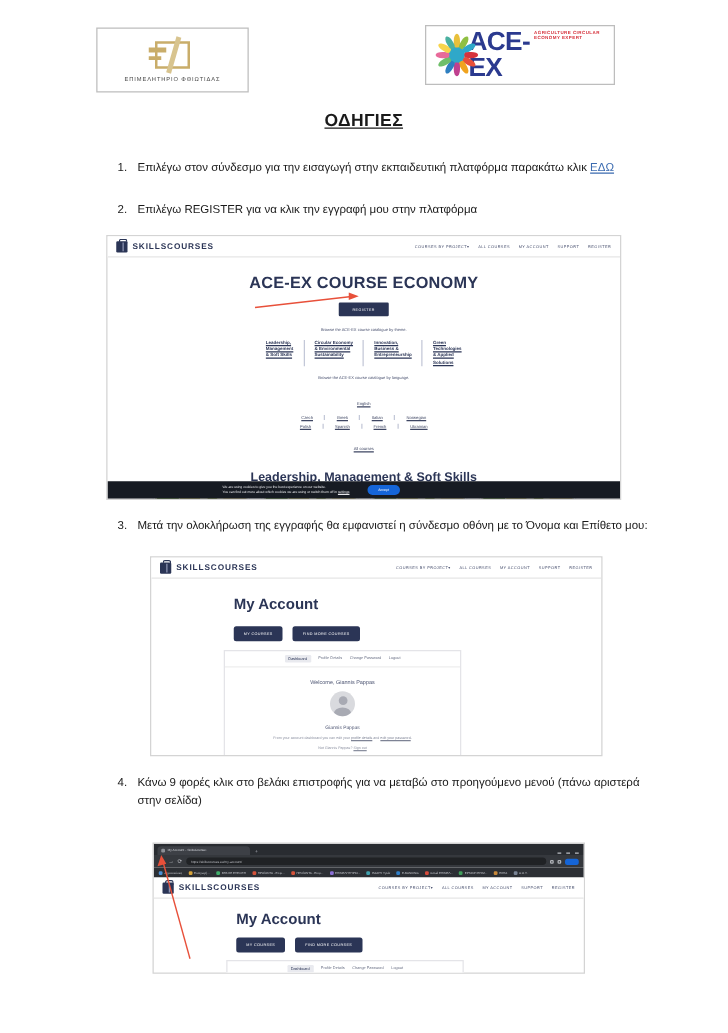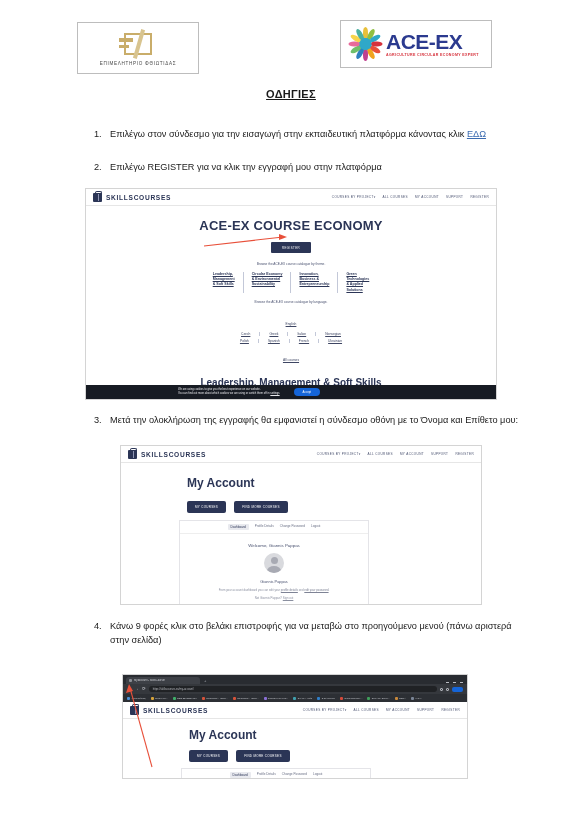--- a/index.html
+++ b/index.html
@@ -44,29 +44,29 @@
   .sunburst { position:relative; width:36px; height:36px; }
   .sunburst .core {
     position:absolute; left:11px; top:11px; width:14px; height:14px;
     background:#2fa8c9; border-radius:50%;
   }
   .sunburst .petal {
     position:absolute; left:16px; top:1px; width:5px; height:11px;
     border-radius:60% 60% 40% 40%;
     transform-origin:2.5px 17px;
   }
-  .ace-txt { display:flex; flex-direction:column; line-height:1; }
+  .ace-txt { display:flex; line-height:1; }
   .ace-main {
     font-size:21px; font-weight:bold; color:#2b3a8f; letter-spacing:-0.5px;
   }
   .ace-sub { font-size:3.6px; font-weight:bold; color:#d6323c; letter-spacing:0.35px; margin-top:2px; }
 
   
   .doc-title {
-    text-align:center; font-size:11px; font-weight:bold;
+    text-align:center; font-size:14px; font-weight:bold;
     text-decoration:underline; margin-top:4px; letter-spacing:0.3px;
   }
   .step { position:absolute; display:flex; font-size:9.2px; line-height:1.55; }
   .step .num { width:22px; flex:0 0 22px; text-align:left; padding-left:6px; }
   .step .body { width:415px; }
   .lnk { color:#3b6bb0; text-decoration:underline; }
 
   
   .shot { position:absolute; background:#fff; border:1px solid #d4d4d4; overflow:hidden; }
 
@@ -251,21 +251,21 @@
           <div class="ace-sub">AGRICULTURE CIRCULAR ECONOMY EXPERT</div>
         </div>
       </div>
     </div>
   </div>
 
   <div class="doc-title">ΟΔΗΓΙΕΣ</div>
 
   <div class="step" style="left:88px; top:105px;">
     <div class="num">1.</div>
-    <div class="body"><span>Επιλέγω στον σύνδεσμο για την εισαγωγή στην εκπαιδευτική πλατφόρμα  κάνοντας κλικ </span><a class="lnk" href="#">ΕΔΩ</a></div>
+    <div class="body"><span>Επιλέγω στον σύνδεσμο για την εισαγωγή στην εκπαιδευτική πλατφόρμα  παρακάτω κλικ </span><a class="lnk" href="#">ΕΔΩ</a></div>
   </div>
 
   <div class="step" style="left:88px; top:138px;">
     <div class="num">2.</div>
     <div class="body">Επιλέγω REGISTER  για να κλικ την εγγραφή μου στην πλατφόρμα</div>
   </div>
 
   <div class="shot" style="left:85px; top:166px; width:412px; height:212px;">
 
     <div class="sc-nav">

